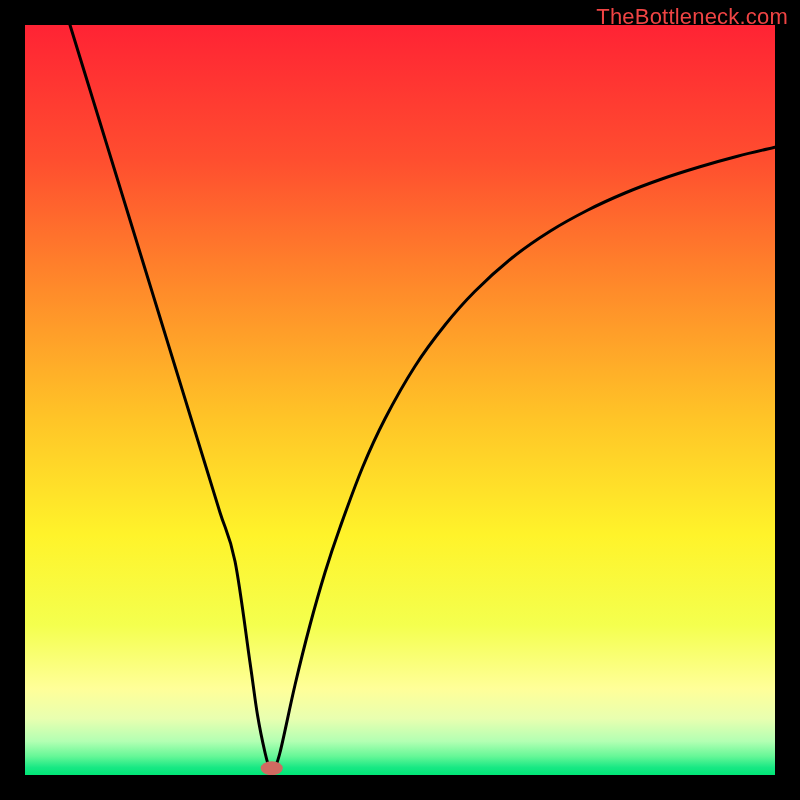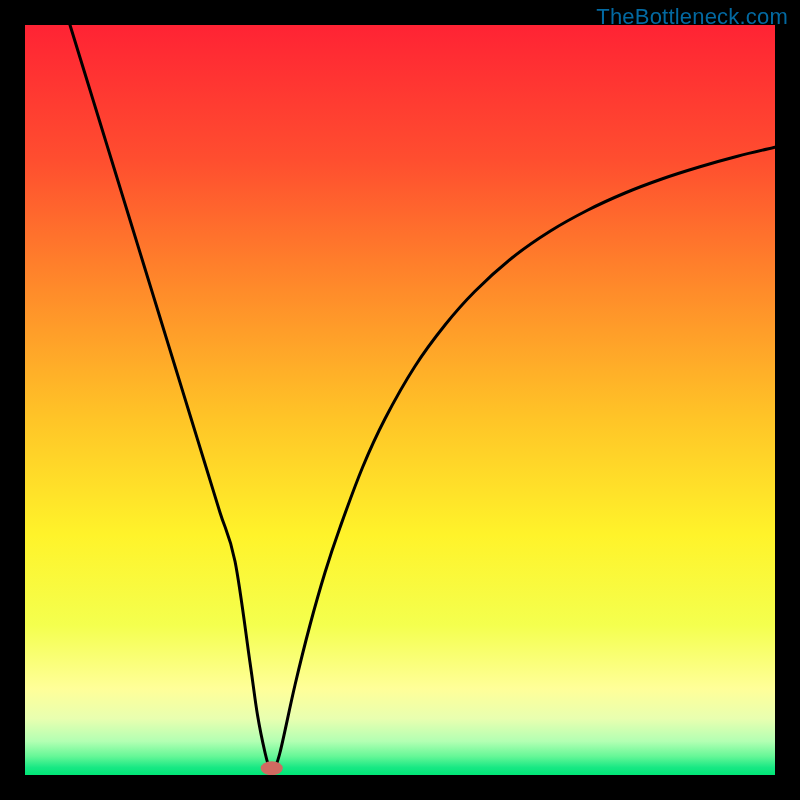--- a/index.html
+++ b/index.html
@@ -8,21 +8,21 @@
     width: 800px;
     height: 800px;
     background: #000;
     font-family: Arial, Helvetica, sans-serif;
     overflow: hidden;
   }
   .watermark {
     position: absolute;
     top: 4px;
     right: 12px;
-    color: #0369a1;
+    color: #ef4444;
     font-size: 22px;
     font-weight: 500;
     z-index: 10;
     letter-spacing: 0.2px;
   }
   .frame {
     position: absolute;
     left: 25px;
     top: 25px;
     width: 750px;

